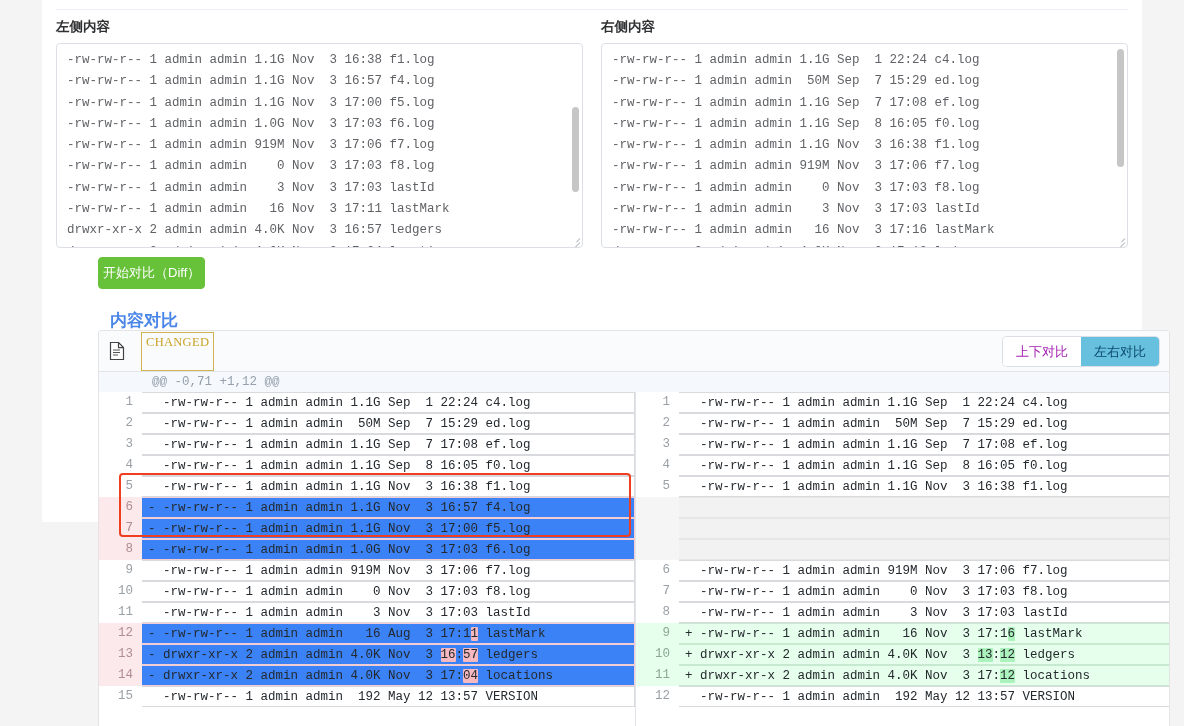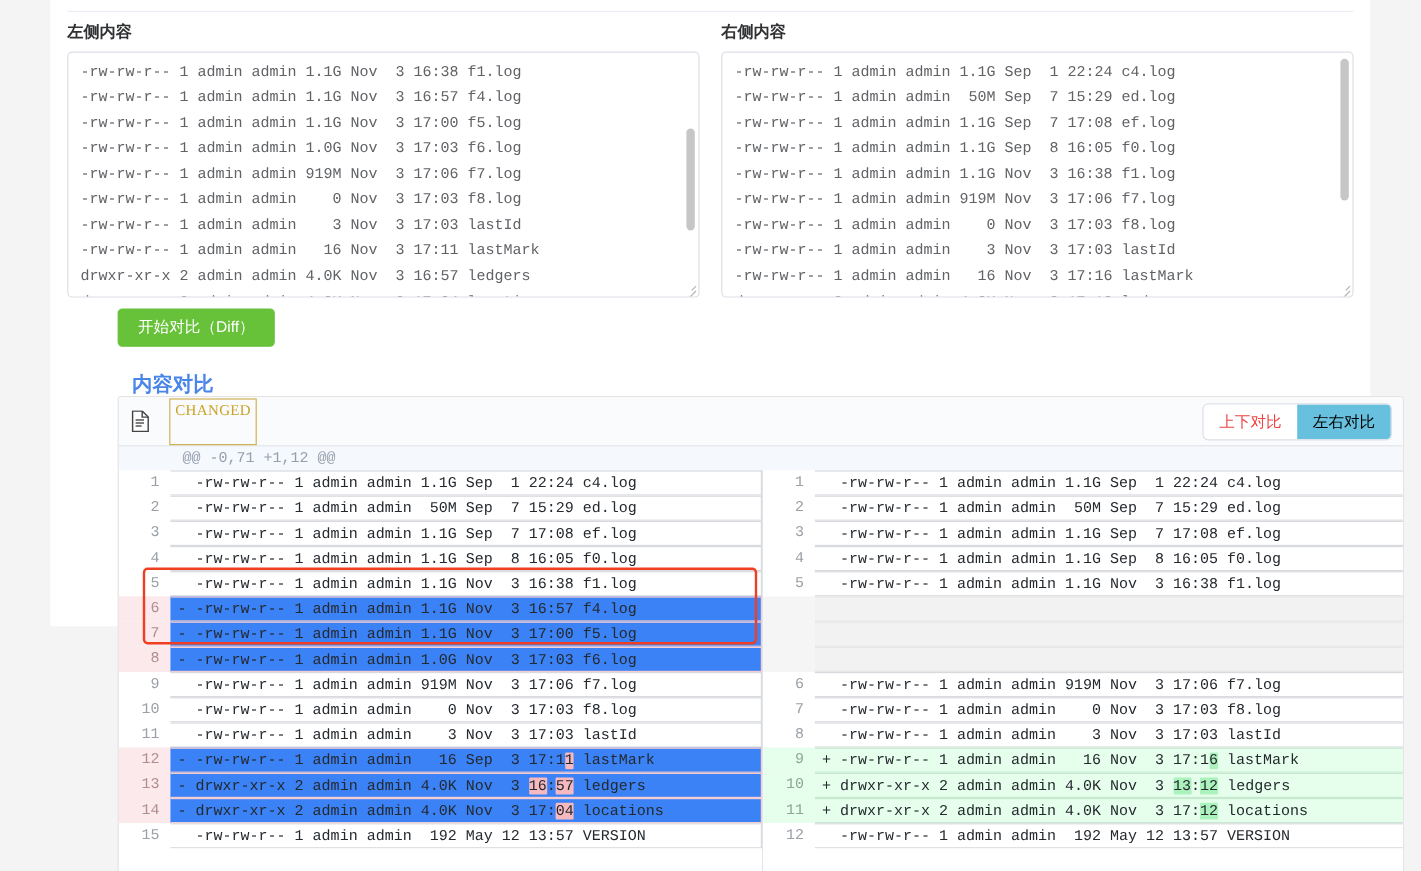--- a/index.html
+++ b/index.html
@@ -87,21 +87,21 @@
   }
   .pane-resizer i:nth-child(1) { bottom: 3px; width: 9px; }
   .pane-resizer i:nth-child(2) { bottom: 7px; width: 5px; }
   .squiggle { border-bottom: 2px dotted #e05a4a; padding-bottom: 0px; }
 
   
   .diff-btn {
     position: absolute;
     left: 56px; top: 257px;
     height: 32px;
-    padding: 0 16px;
+    padding: 0 4px;
     background: #67c23a;
     border: 1px solid #67c23a;
     border-radius: 4px;
     color: #fff;
     font-size: 13px;
     font-family: "Liberation Sans", sans-serif;
     cursor: pointer;
     line-height: 30px;
   }
 
@@ -150,30 +150,30 @@
     position: absolute;
     right: 10px; top: 6px;
     display: flex;
     border-radius: 4px;
     overflow: hidden;
     box-shadow: 0 0 0 1px #dcdfe6;
   }
   .view-toggle button {
     border: none;
     background: #ffffff;
-    color: #ef4444;
+    color: #a21caf;
     font-family: "Liberation Sans", sans-serif;
     font-size: 13px;
     height: 29px;
     padding: 0 13px;
     cursor: pointer;
   }
   .view-toggle button.active {
     background: #67c0de;
-    color: #000000;
+    color: #0c4a6e;
   }
 
   
   .diff-body { font-family: "Liberation Mono", monospace; font-size: 12.5px; }
   .hunk-row {
     display: flex;
     background: #f5f8fc;
     height: 20px;
     align-items: center;
   }
@@ -345,21 +345,21 @@
             <div class="drow ctx">
               <div class="lnum">10</div>
               <div class="code"><span>  -rw-rw-r-- 1 admin admin    0 Nov  3 17:03 f8.log</span></div>
             </div>
             <div class="drow ctx">
               <div class="lnum">11</div>
               <div class="code"><span>  -rw-rw-r-- 1 admin admin    3 Nov  3 17:03 lastId</span></div>
             </div>
             <div class="drow del">
               <div class="lnum">12</div>
-              <div class="code"><span>- -rw-rw-r-- 1 admin admin   16 Sep  3 17:1</span><span class="hl-del">1</span><span> lastMark</span></div>
+              <div class="code"><span>- -rw-rw-r-- 1 admin admin   16 Aug  3 17:1</span><span class="hl-del">1</span><span> lastMark</span></div>
             </div>
             <div class="drow del">
               <div class="lnum">13</div>
               <div class="code"><span>- drwxr-xr-x 2 admin admin 4.0K Nov  3 </span><span class="hl-del">16</span><span>:</span><span class="hl-del">57</span><span> ledgers</span></div>
             </div>
             <div class="drow del">
               <div class="lnum">14</div>
               <div class="code"><span>- drwxr-xr-x 2 admin admin 4.0K Nov  3 17:</span><span class="hl-del">04</span><span> locations</span></div>
             </div>
             <div class="drow ctx">

